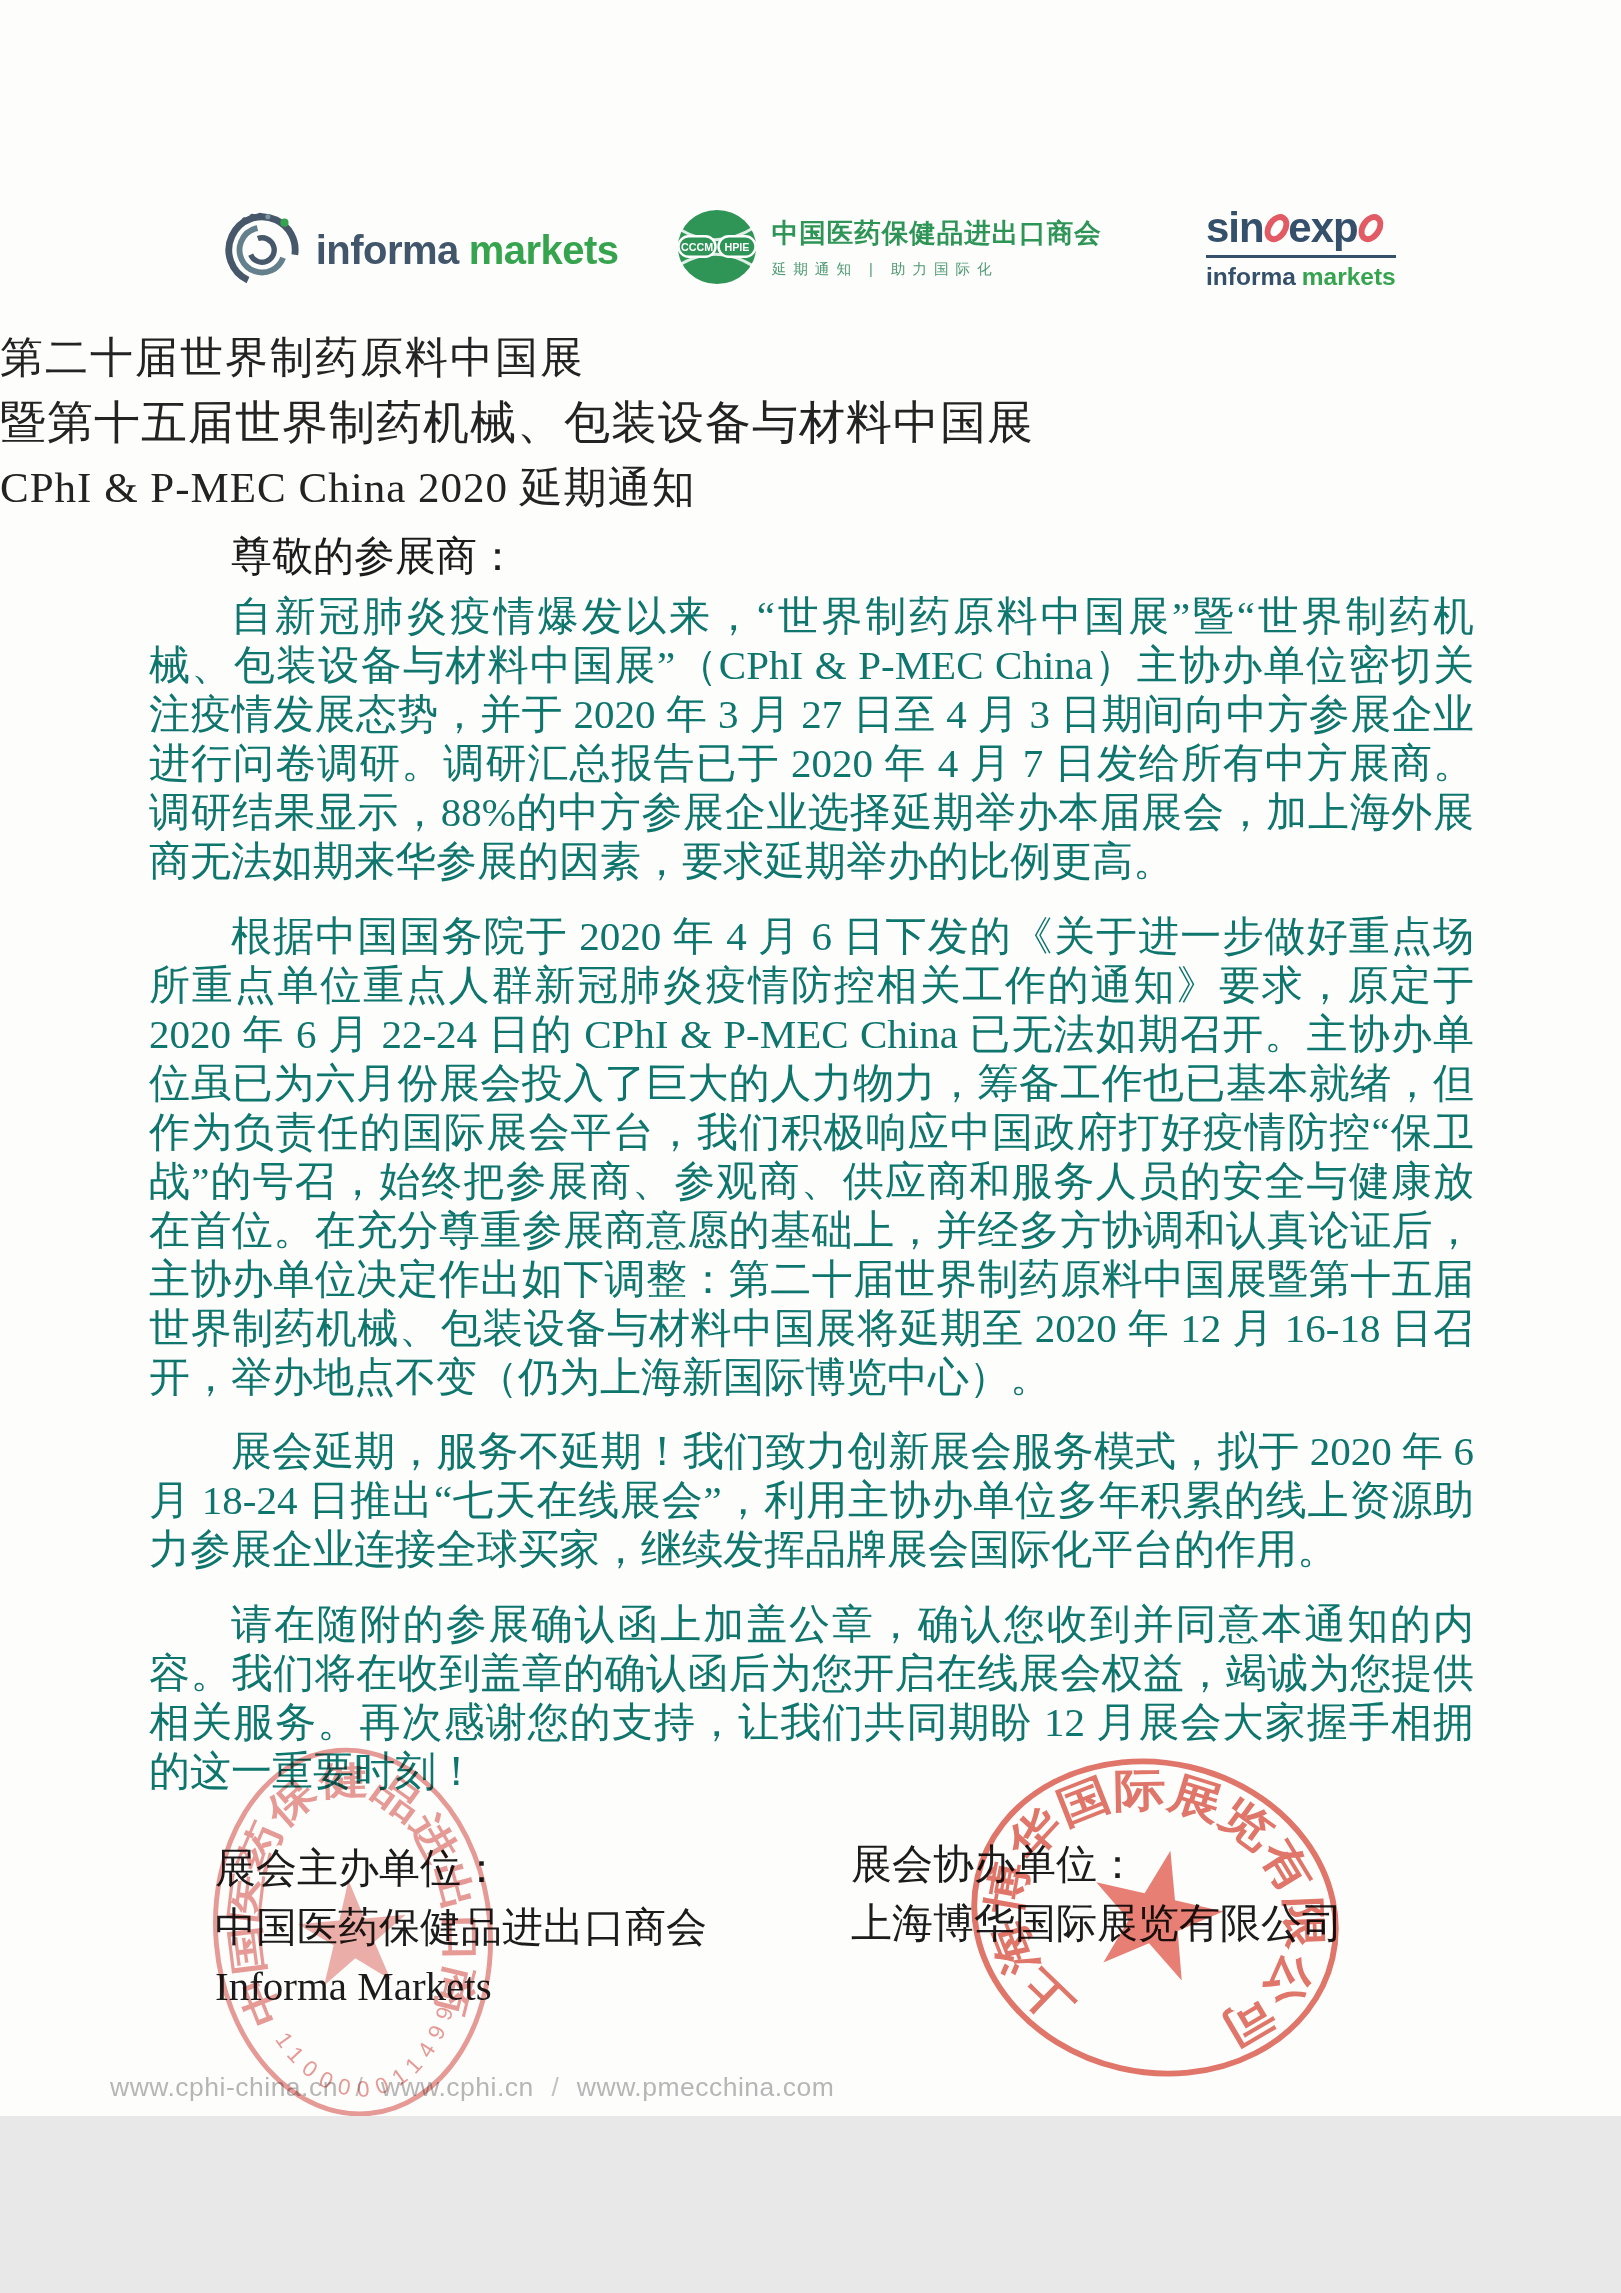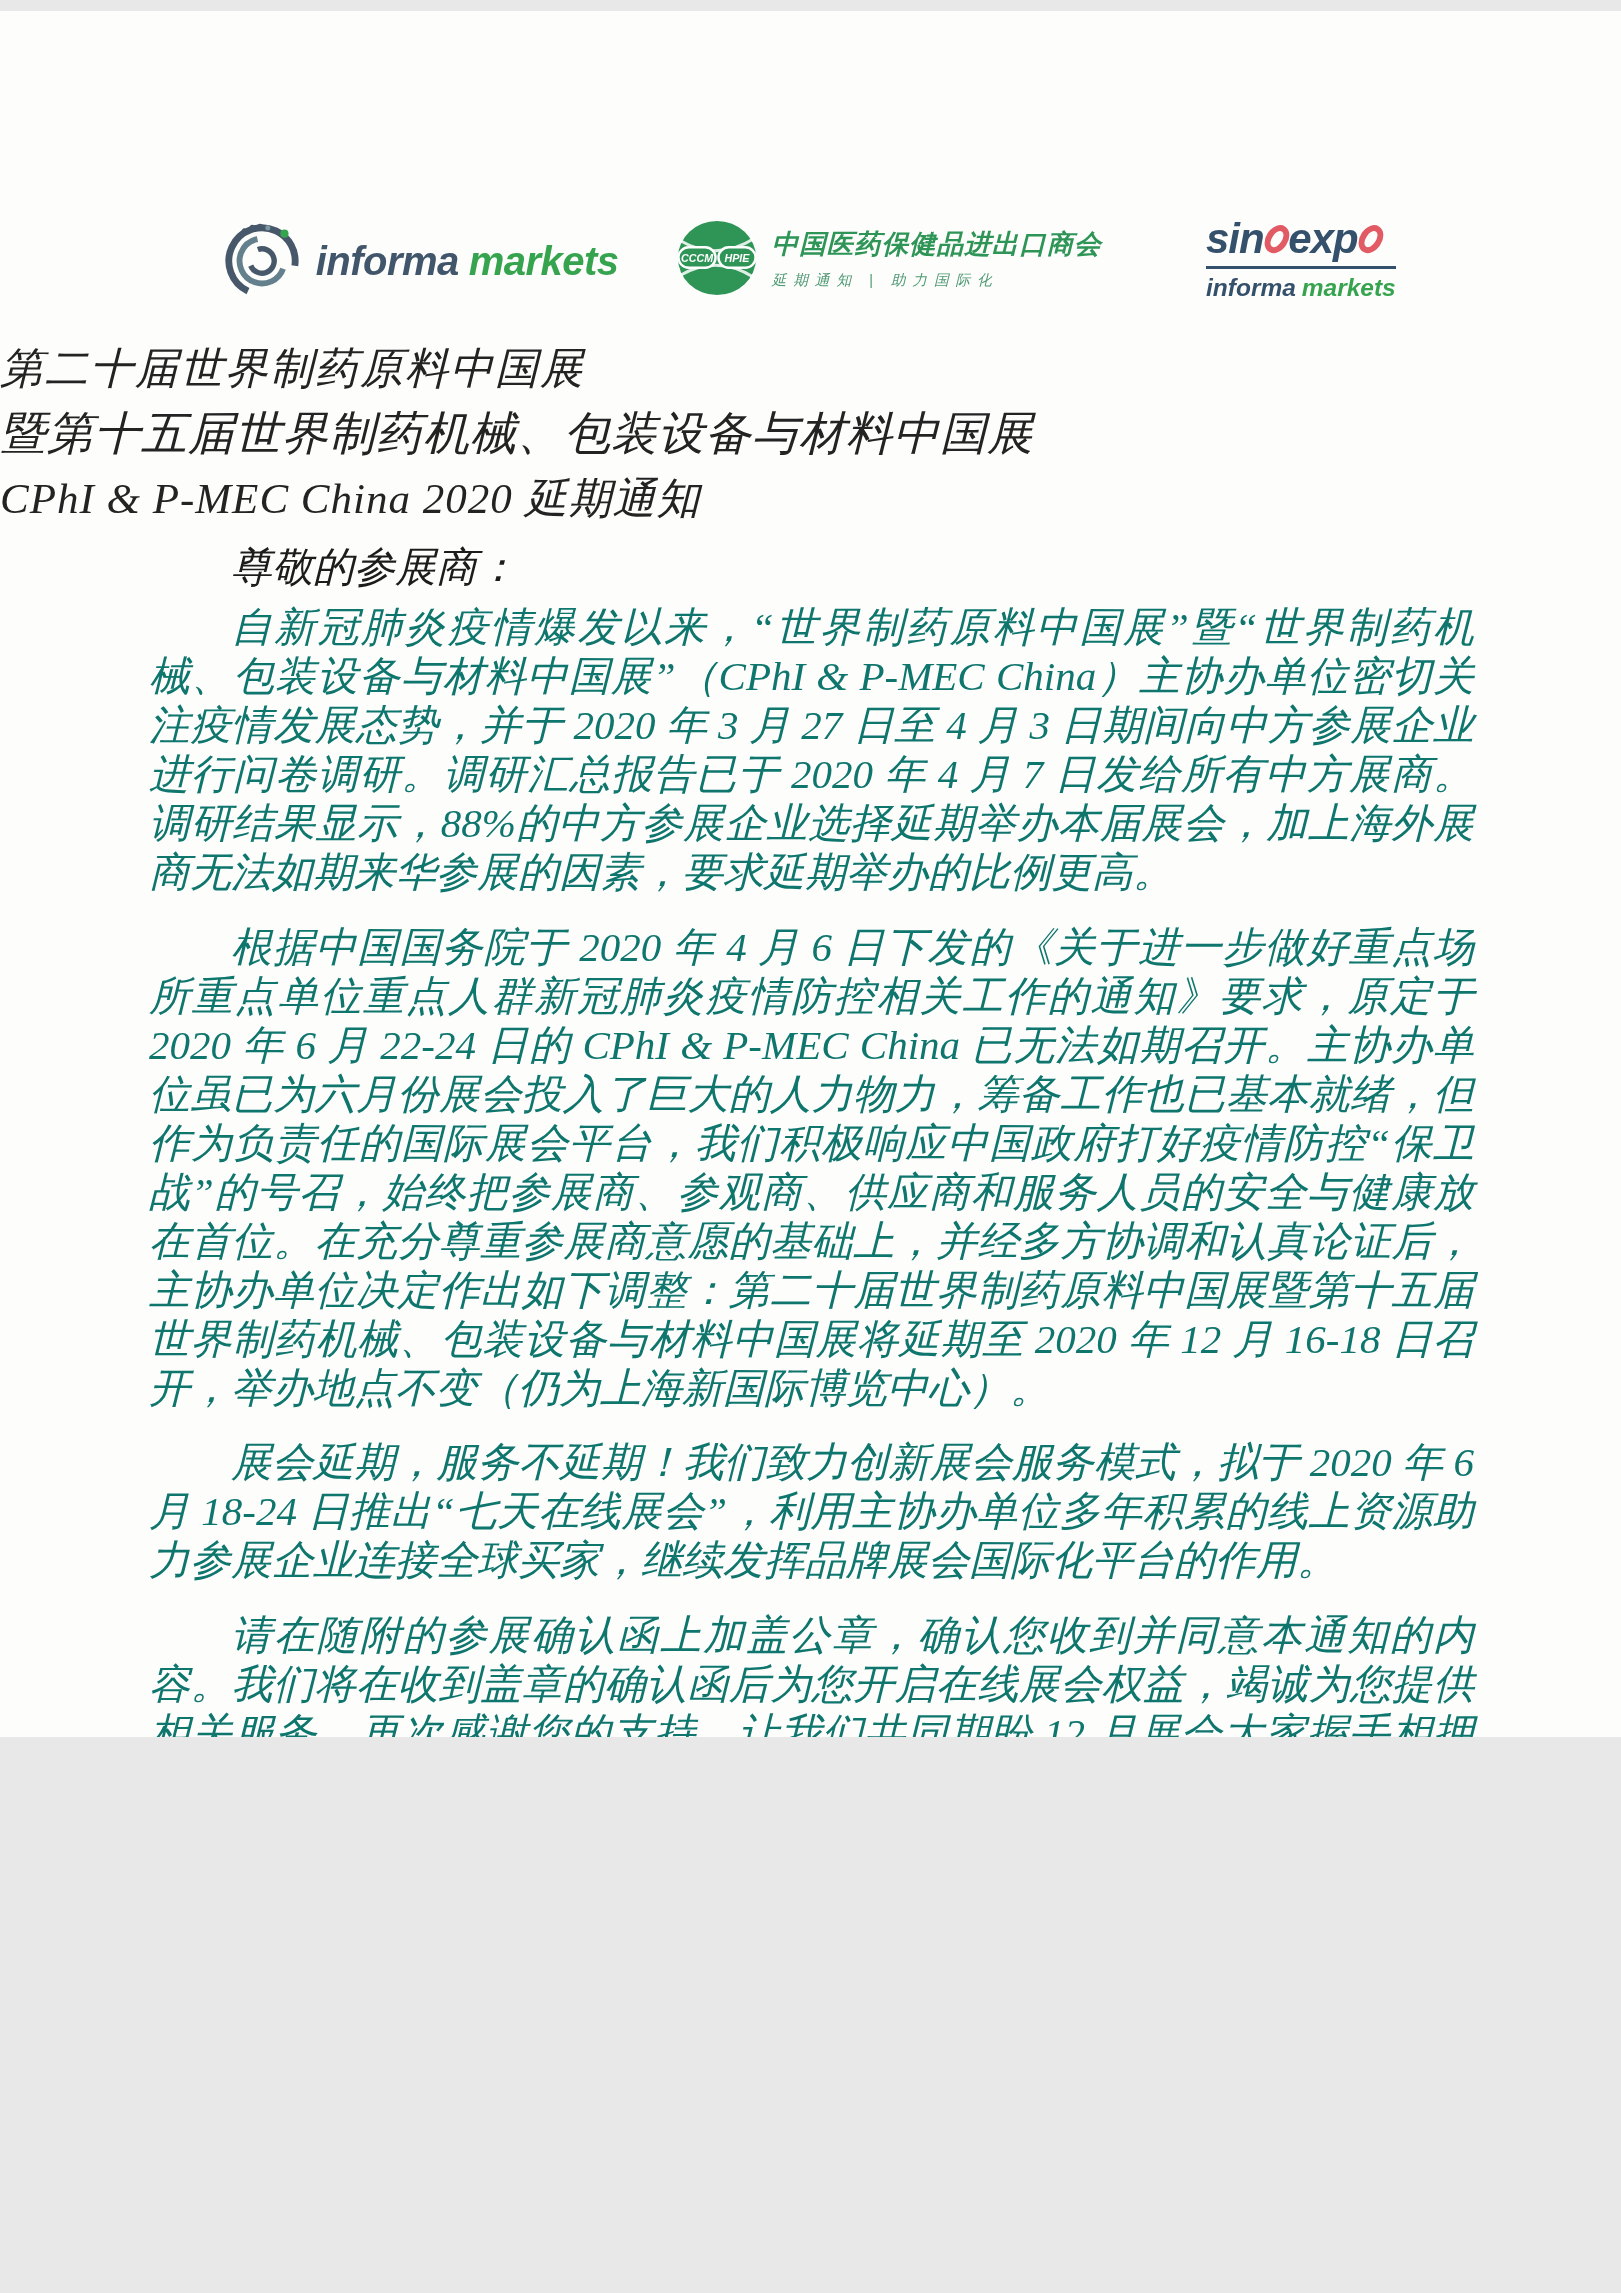--- a/index.html
+++ b/index.html
@@ -1,19 +1,19 @@
 <!DOCTYPE html>
 <html><head>
 <meta charset="utf-8">
 <style>
   html,body{margin:0;padding:0;background:#e8e8e8;}
   .page{
-    position:relative;width:1621px;height:1726px;background:#fdfdfc;
-    margin:11px auto;overflow:hidden;
-    font-family:"Liberation Serif","DejaVu Serif",serif;color:#1c1c1c;font-style:italic;
+    position:relative;width:1621px;height:2116px;background:#fdfdfc;
+    margin:0 auto;overflow:hidden;
+    font-family:"Liberation Serif","DejaVu Serif",serif;color:#1c1c1c;
   }
   
   .logo{position:absolute;display:flex;align-items:center;}
   #logo-informa{left:222px;top:210px;}
   #logo-informa .wordmark{margin-left:13.7px;font-family:"Liberation Sans","DejaVu Sans",sans-serif;
     font-size:40px;font-weight:bold;letter-spacing:-0.5px;white-space:nowrap;}
   #logo-informa .w1{color:#42566b;}
   #logo-informa .w2{color:#36a44e;font-weight:600;margin-left:9.8px;}
   #logo-cccm{left:676px;top:206px;}
   #logo-cccm .cccm-text{margin-left:13.7px;}
@@ -118,20 +118,21 @@
     <p>请在随附的参展确认函上加盖公章，确认您收到并同意本通知的内容。我们将在收到盖章的确认函后为您开启在线展会权益，竭诚为您提供相关服务。再次感谢您的支持，让我们共同期盼 12 月展会大家握手相拥的这一重要时刻！</p>
   </div>
 
   <div class="sig" id="sig-host">
     <div>展会主办单位：</div>
     <div>中国医药保健品进出口商会</div>
     <div>Informa Markets</div>
   </div>
 
   <div class="sig" id="sig-co">
+    <div>展会协办单位：</div>
     <div>上海博华国际展览有限公司</div>
   </div>
 
   <svg class="stamp" id="stamp-host" width="286" height="382" viewBox="0 0 292 390">
     <ellipse cx="146" cy="195" rx="140" ry="186" fill="none" stroke="#e6928e" stroke-width="5"></ellipse>
     <path id="hostArc" d="M67,276 A96,142 0 1 1 225,276" fill="none"></path>
     <path id="hostSerialArc" d="M46,271 A112,168 0 0 0 246,271" fill="none"></path>
     <polygon points="146,142 158.9,182.2 201.2,182.1 166.9,206.8 180.1,246.9 146,222 111.9,246.9 125.1,206.8 90.8,182.1 133.1,182.2" fill="#eba39e" opacity=".95"></polygon>
     <text font-size="40" fill="#e6928e" font-weight="bold" font-family="Liberation Serif, serif">
       <textPath href="#hostArc" startOffset="0" textLength="600" lengthAdjust="spacingAndGlyphs">中国医药保健品进出口商会</textPath>

